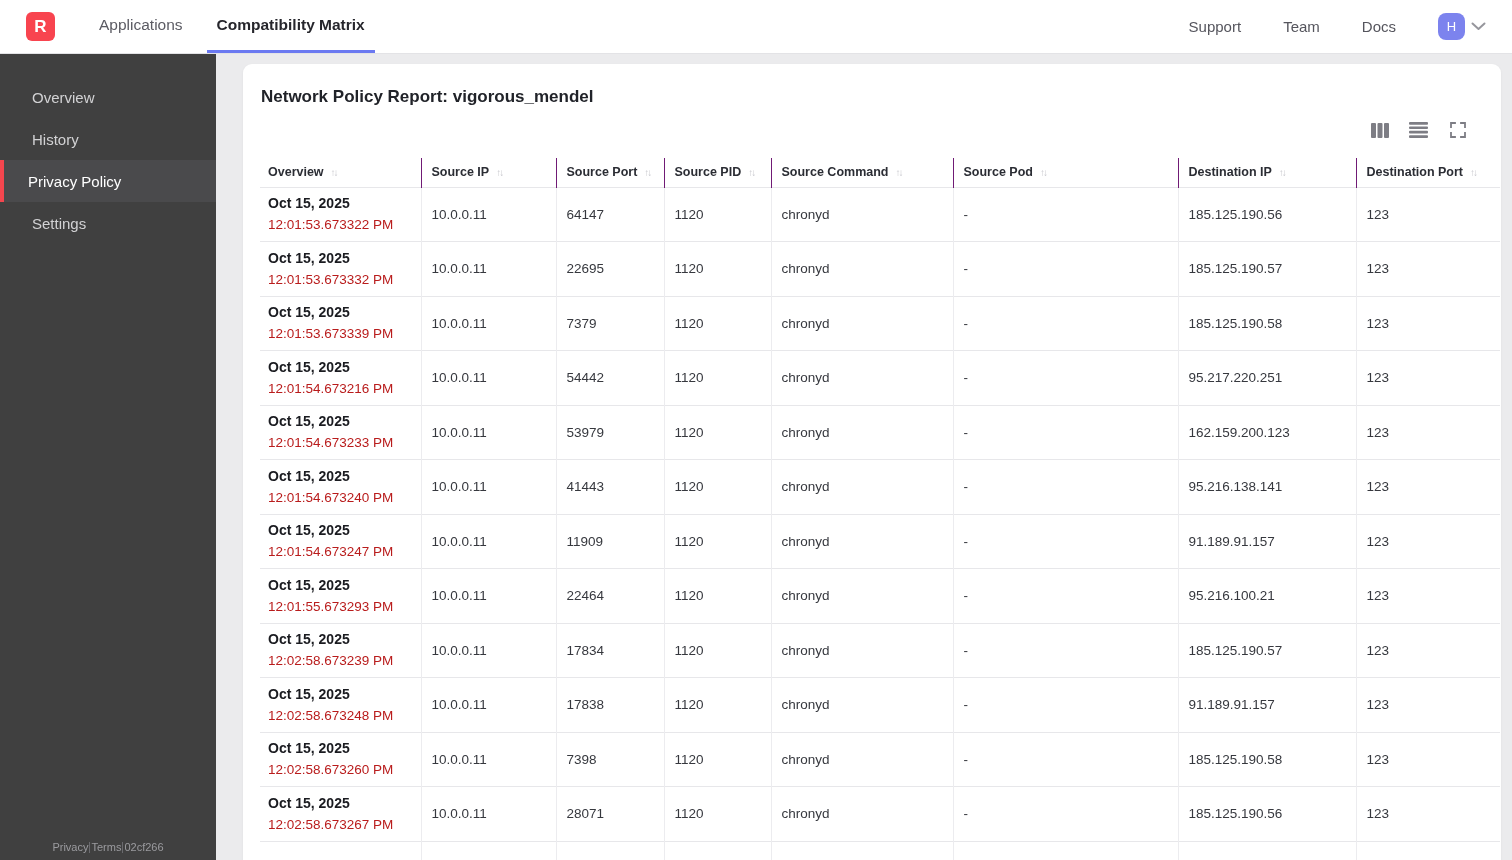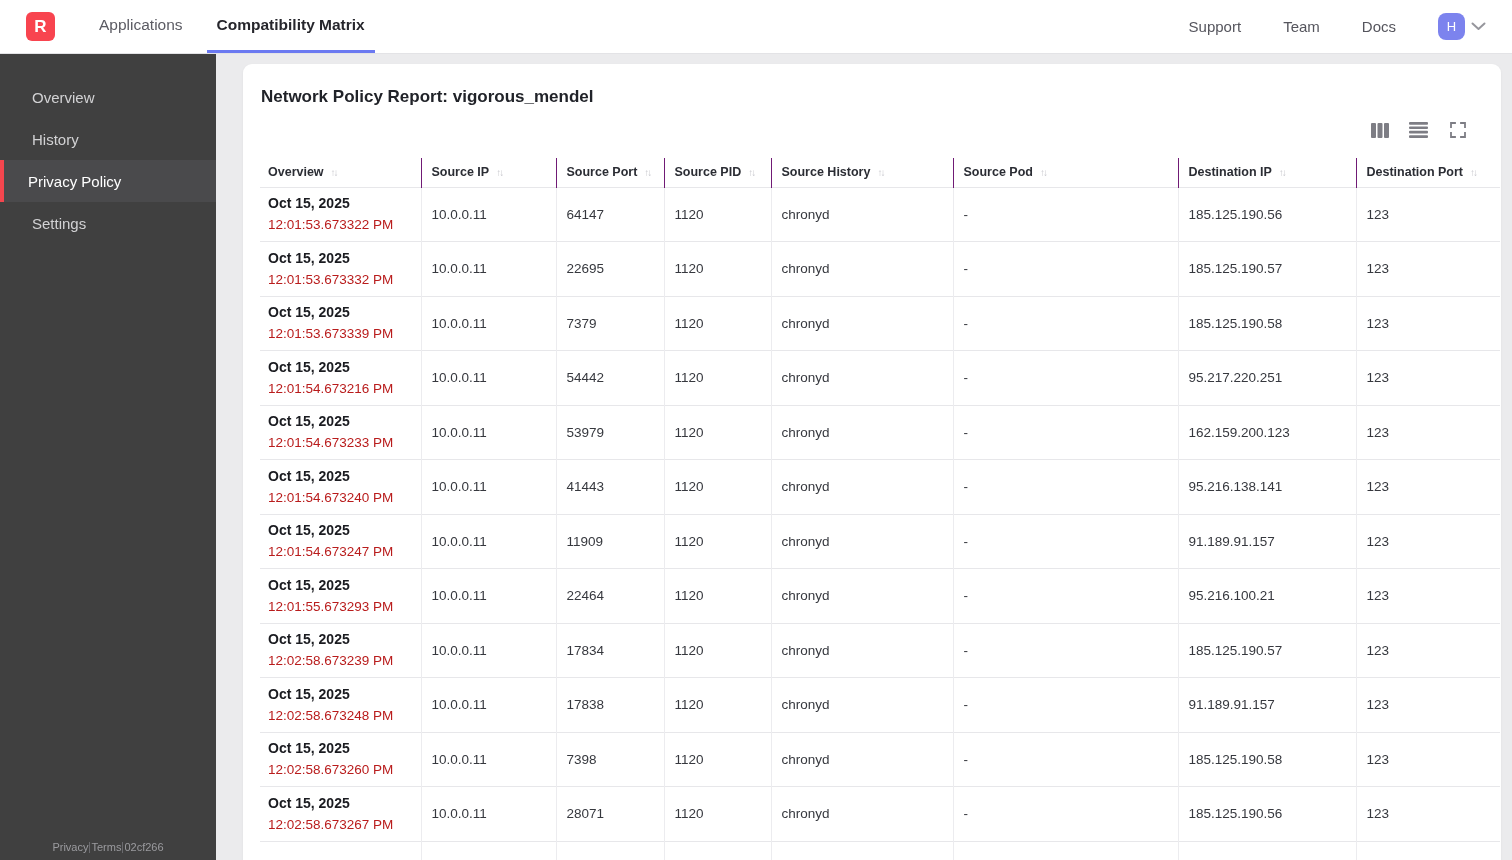--- a/index.html
+++ b/index.html
@@ -149,21 +149,21 @@
             <col style="width:225px">
           <col style="width:178px">
             <col style="width:176px">
         </colgroup>
         <thead>
             <tr id="header-row">
               <th><span>Overview</span><span class="sort">↑↓</span></th>
               <th><span>Source IP</span><span class="sort">↑↓</span></th>
               <th><span>Source Port</span><span class="sort">↑↓</span></th>
               <th><span>Source PID</span><span class="sort">↑↓</span></th>
-              <th><span>Source History</span><span class="sort">↑↓</span></th>
+              <th><span>Source Command</span><span class="sort">↑↓</span></th>
               <th><span>Source Pod</span><span class="sort">↑↓</span></th>
               <th><span>Destination IP</span><span class="sort">↑↓</span></th>
               <th><span>Destination Port</span><span class="sort">↑↓</span></th>
             </tr>
           </thead>
         <tbody id="tbody">
             <tr>
     <td>
       <div class="ts-date">Oct 15, 2025</div>
       <div class="ts-time">12:01:53.673322 PM</div>

